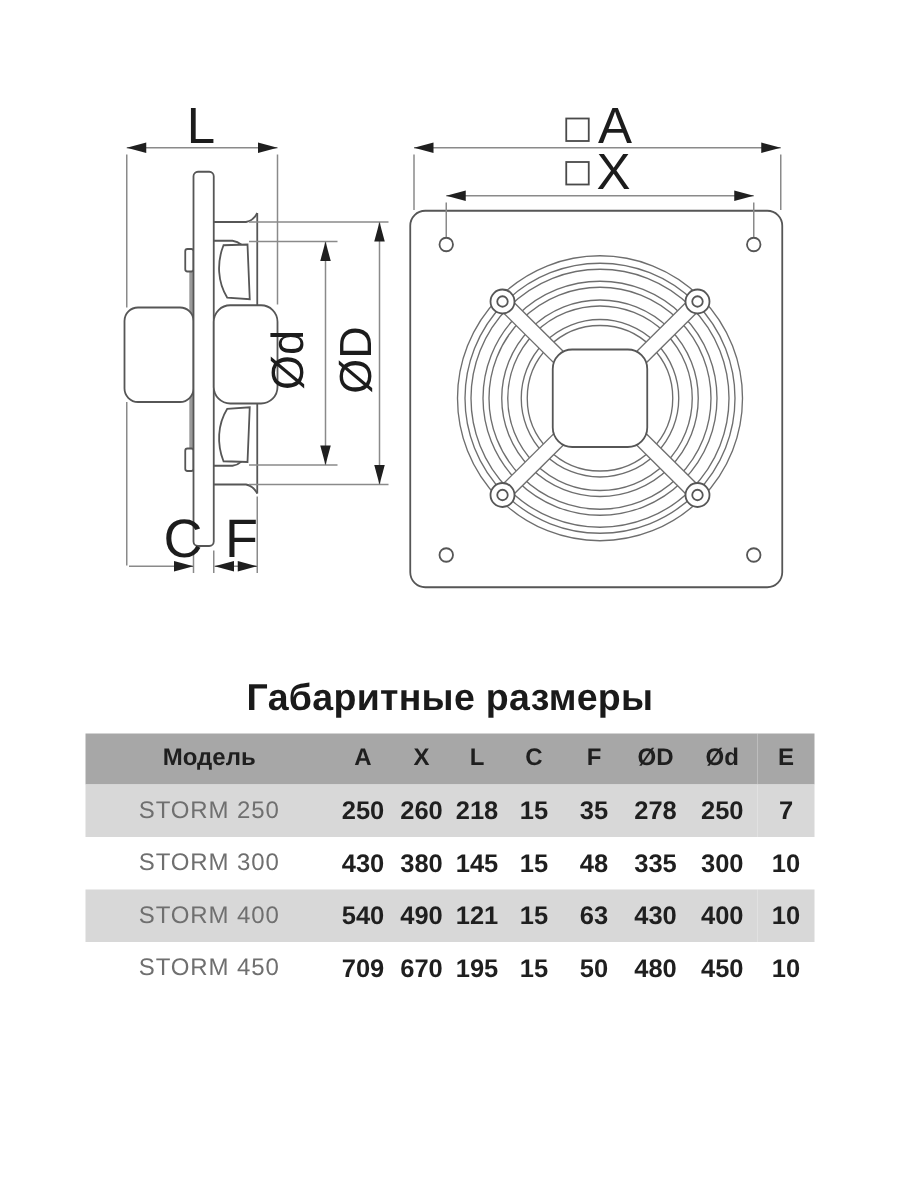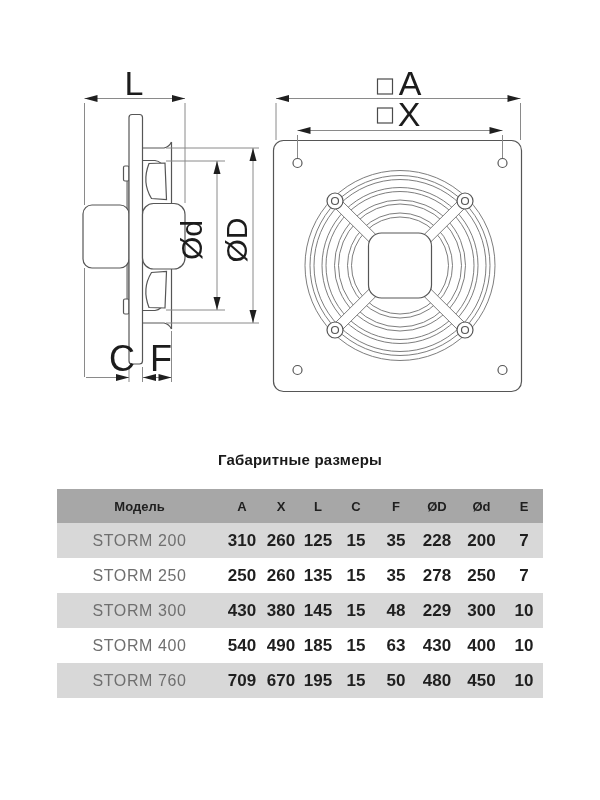--- a/index.html
+++ b/index.html
@@ -10,25 +10,25 @@
   .draw{stroke:#565656;stroke-width:1.2;fill:none;}
   .drawf{stroke:#565656;stroke-width:1.2;fill:#fff;}
   .rail{stroke:#9a9a9a;stroke-width:2.6;fill:none;}
   .ring{stroke:#6e6e6e;stroke-width:0.9;fill:none;}
   .dim{stroke:#8a8a8a;stroke-width:1;fill:none;}
   .arrow{fill:#1f1f1f;stroke:none;}
   .dimlabel{fill:#1c1c1c;font-family:"Liberation Sans",sans-serif;}
   .sq{stroke:#4a4a4a;stroke-width:1.2;fill:none;}
   
   .table-title{position:absolute;top:451px;left:0;width:600px;text-align:center;
-       font-size:15px;font-weight:bold;color:#1a1a1a;letter-spacing:.2px;}
+       font-size:25px;font-weight:bold;color:#1a1a1a;letter-spacing:.2px;}
   
   table.dims{position:absolute;left:57px;top:489px;width:486px;border-collapse:collapse;
        table-layout:fixed;}
-  table.dims th{height:34px;background:#a7a7a7;font-size:13px;font-weight:bold;
+  table.dims th{height:34px;background:#a7a7a7;font-size:16px;font-weight:bold;
        color:#1f1f1f;text-align:center;padding:0;}
   table.dims td{height:35px;font-size:17px;font-weight:bold;color:#1f1f1f;
        text-align:center;padding:0;}
   table.dims tbody tr:nth-child(odd){background:#d8d8d8;}
   table.dims tbody tr:nth-child(even){background:#ffffff;}
   table.dims td.model{font-weight:normal;font-size:16px;color:#6f6f6f;letter-spacing:.6px;}
 </style>
 </head>
 <body>
 
@@ -180,65 +180,54 @@
         <th>L</th>
         <th>C</th>
         <th>F</th>
         <th>ØD</th>
         <th>Ød</th>
         <th>E</th>
       </tr>
     </thead>
     <tbody>
       <tr>
-        <td class="model">STORM 200</td>
-        <td>310</td>
-        <td>260</td>
-        <td>125</td>
-        <td>15</td>
-        <td>35</td>
-        <td>228</td>
-        <td>200</td>
-        <td>7</td>
-      </tr>
-      <tr>
         <td class="model">STORM 250</td>
         <td>250</td>
         <td>260</td>
-        <td>135</td>
+        <td>218</td>
         <td>15</td>
         <td>35</td>
         <td>278</td>
         <td>250</td>
         <td>7</td>
       </tr>
       <tr>
         <td class="model">STORM 300</td>
         <td>430</td>
         <td>380</td>
         <td>145</td>
         <td>15</td>
         <td>48</td>
-        <td>229</td>
+        <td>335</td>
         <td>300</td>
         <td>10</td>
       </tr>
       <tr>
         <td class="model">STORM 400</td>
         <td>540</td>
         <td>490</td>
-        <td>185</td>
+        <td>121</td>
         <td>15</td>
         <td>63</td>
         <td>430</td>
         <td>400</td>
         <td>10</td>
       </tr>
       <tr>
-        <td class="model">STORM 760</td>
+        <td class="model">STORM 450</td>
         <td>709</td>
         <td>670</td>
         <td>195</td>
         <td>15</td>
         <td>50</td>
         <td>480</td>
         <td>450</td>
         <td>10</td>
       </tr>
     </tbody>

